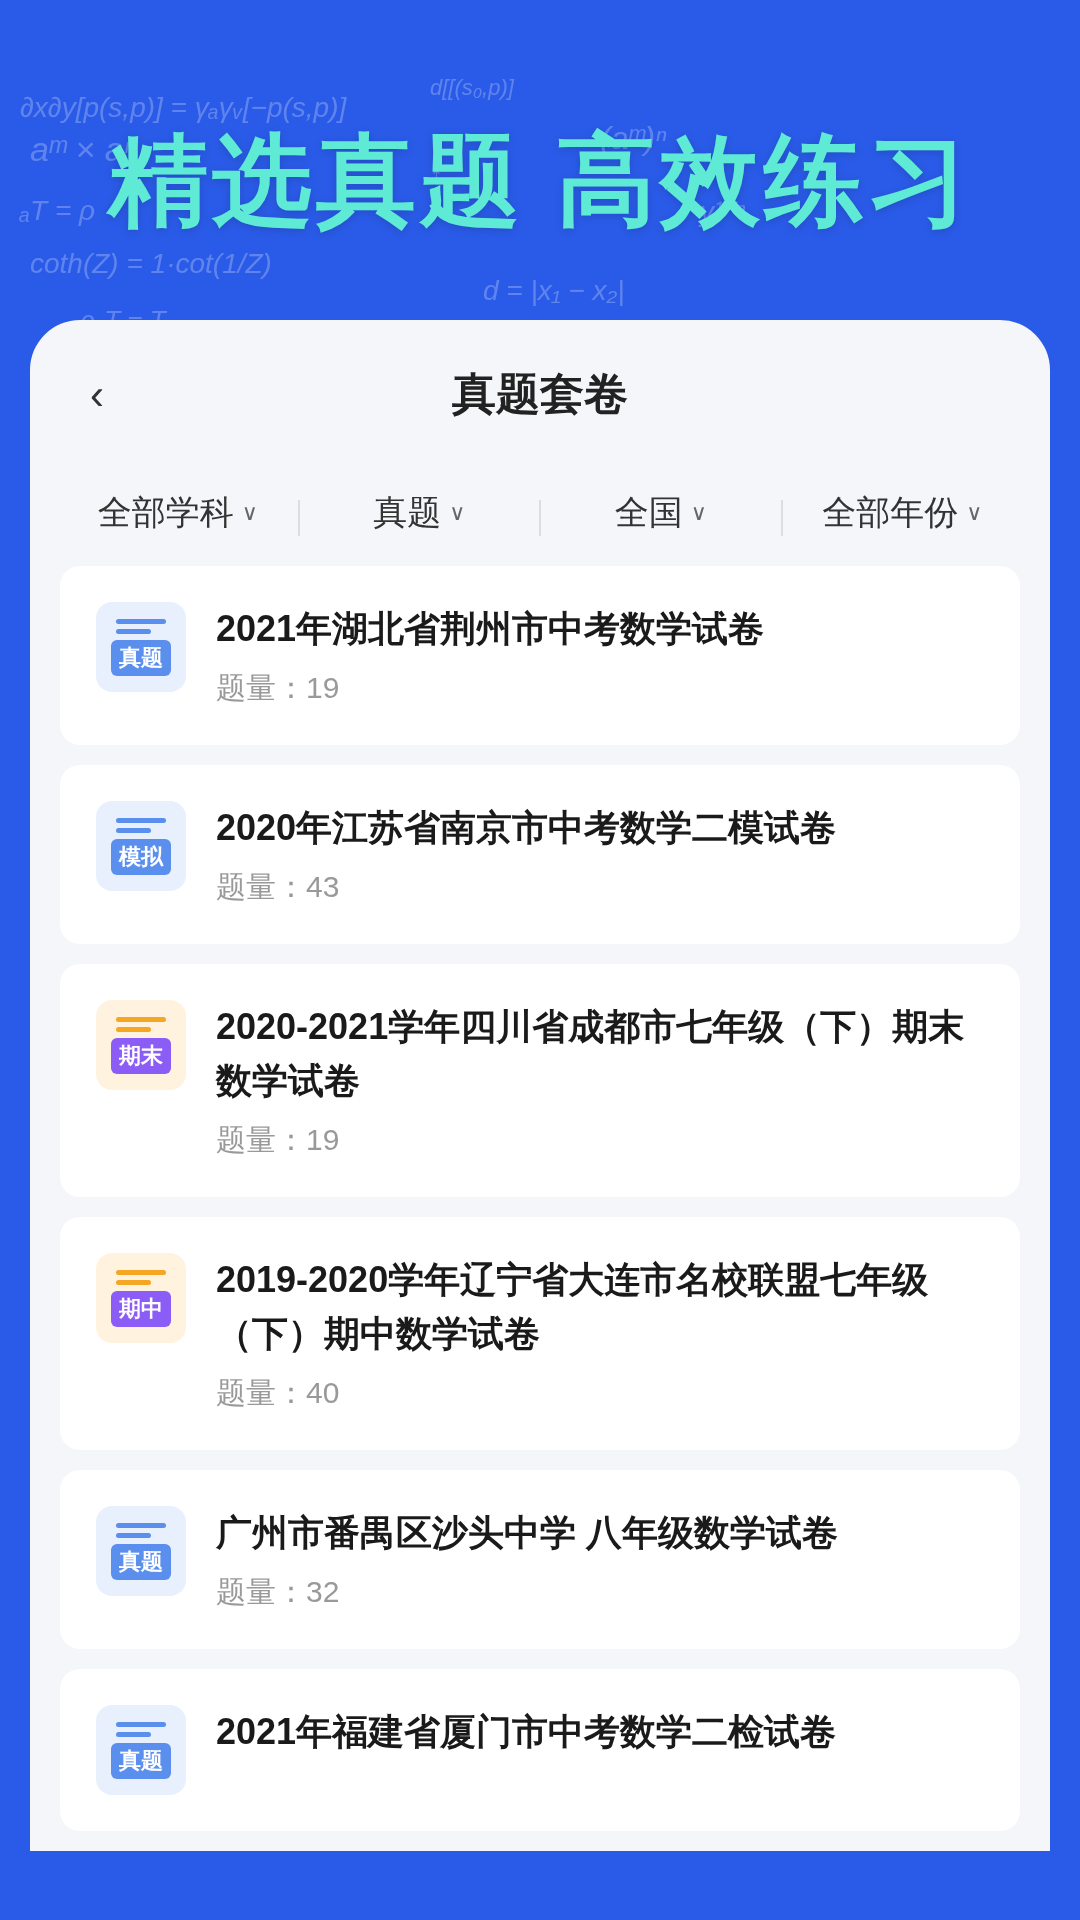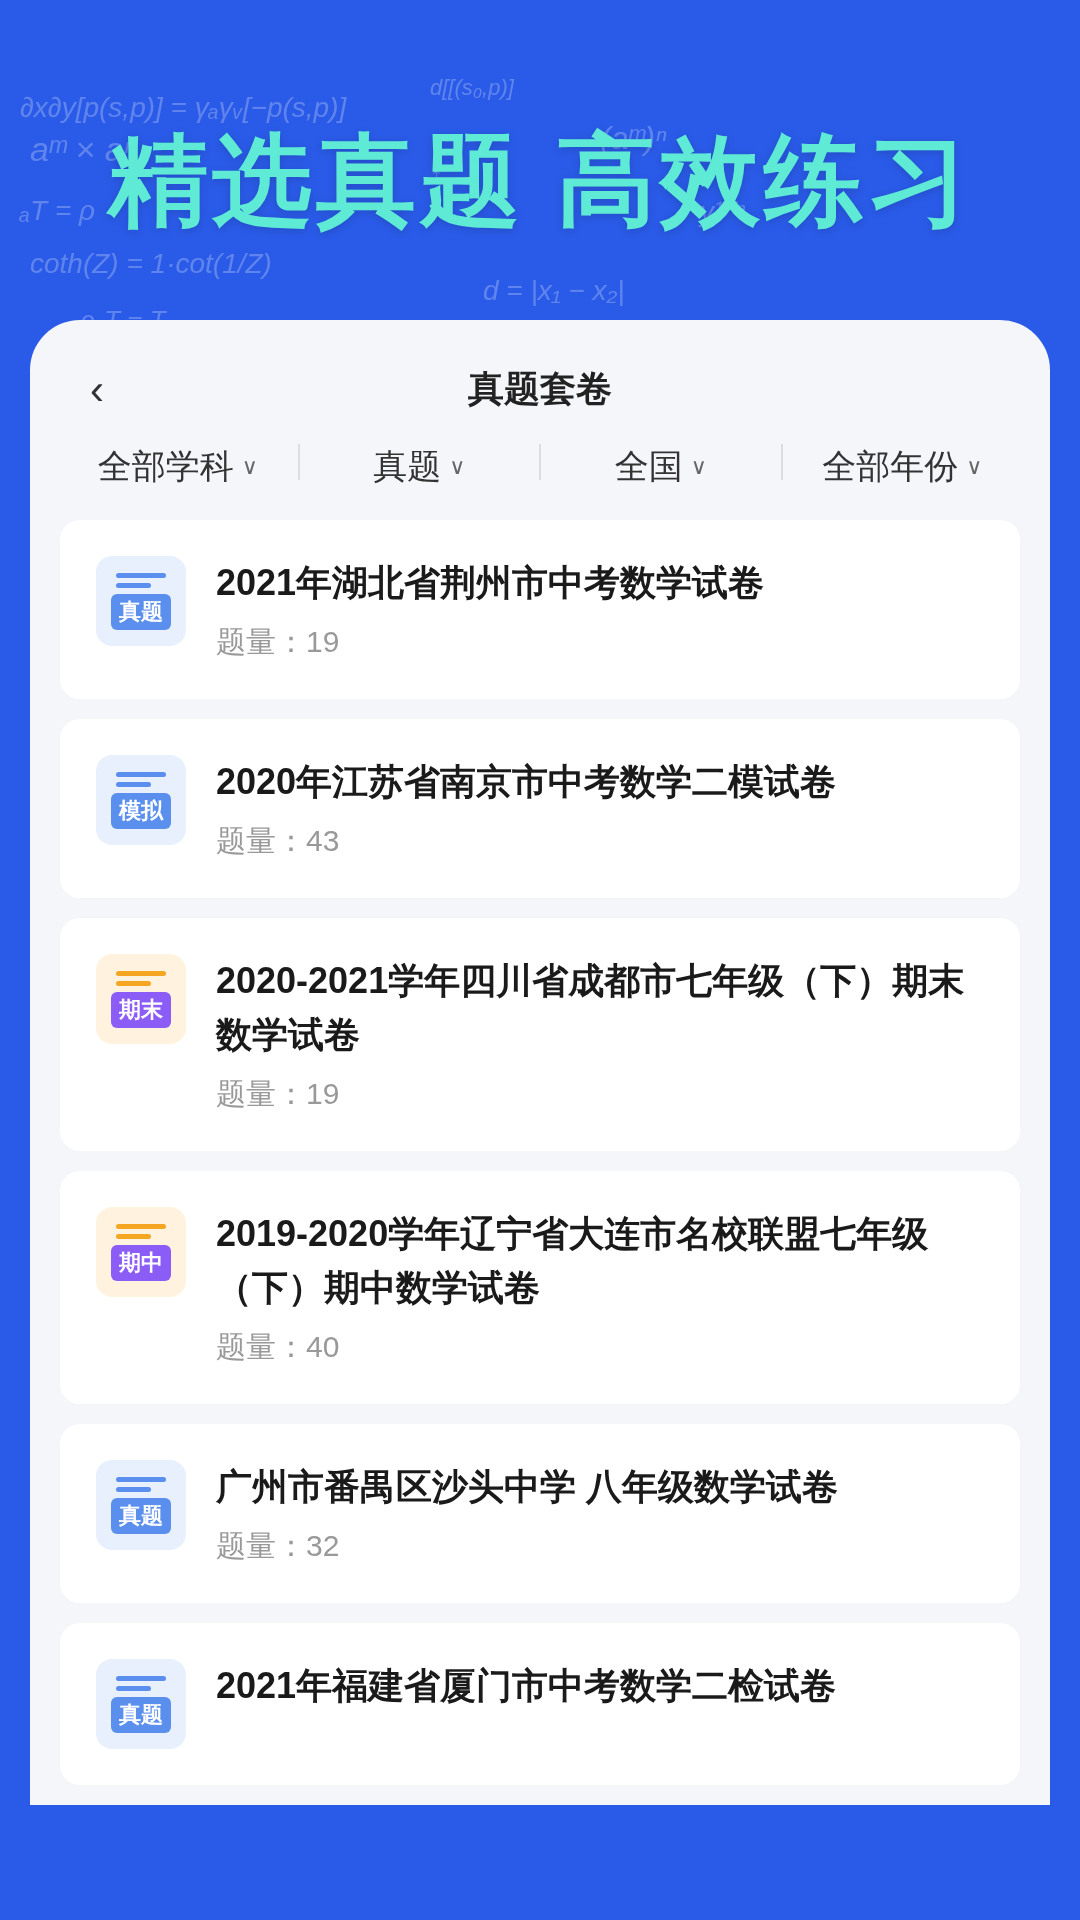--- a/index.html
+++ b/index.html
@@ -70,32 +70,33 @@
       position: absolute;
       left: 60px;
       font-size: 42px;
       color: #333;
       cursor: pointer;
       font-weight: 300;
       line-height: 1;
     }
 
     .panel-title {
-      font-size: 36px;
+      font-size: 44px;
       font-weight: 600;
       color: #222;
       text-align: center;
     }
 
     
     .filter-bar {
       display: flex;
-      align-items: flex-start;
+      align-items: flex-end;
       padding: 0 40px 30px;
       gap: 12px;
+      margin-top: 36px;
     }
 
     .filter-item {
       display: flex;
       align-items: center;
       gap: 8px;
       font-size: 34px;
       color: #333;
       cursor: pointer;
       flex: 1;

